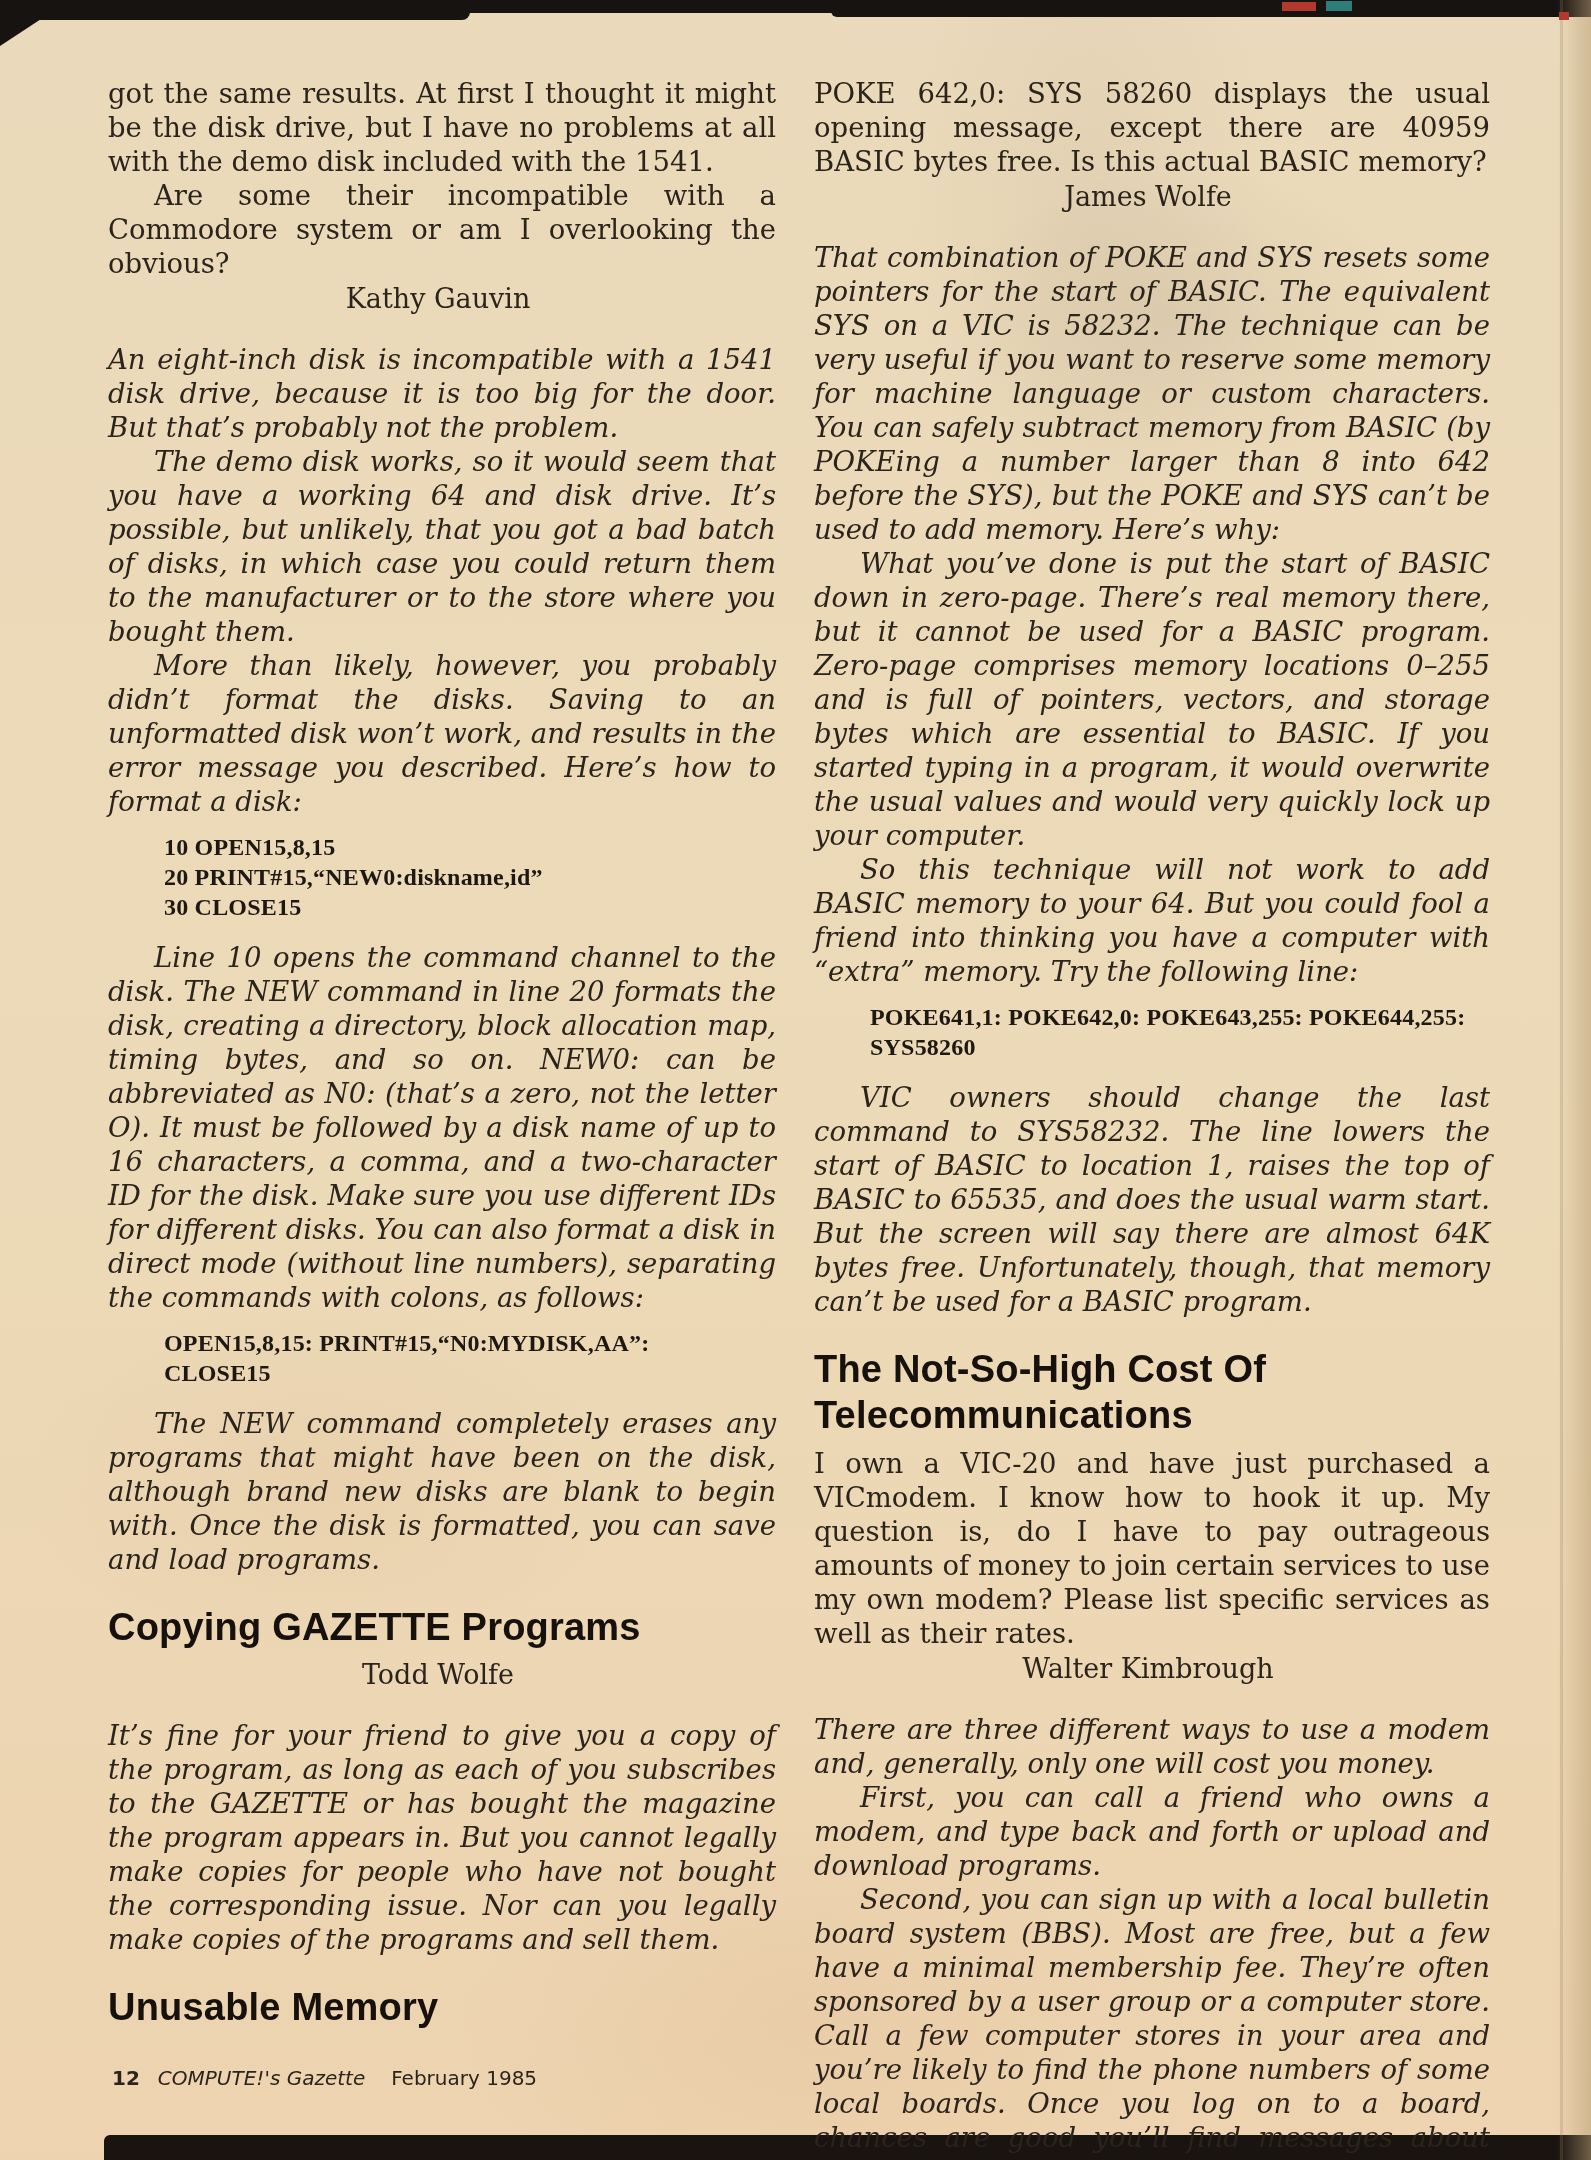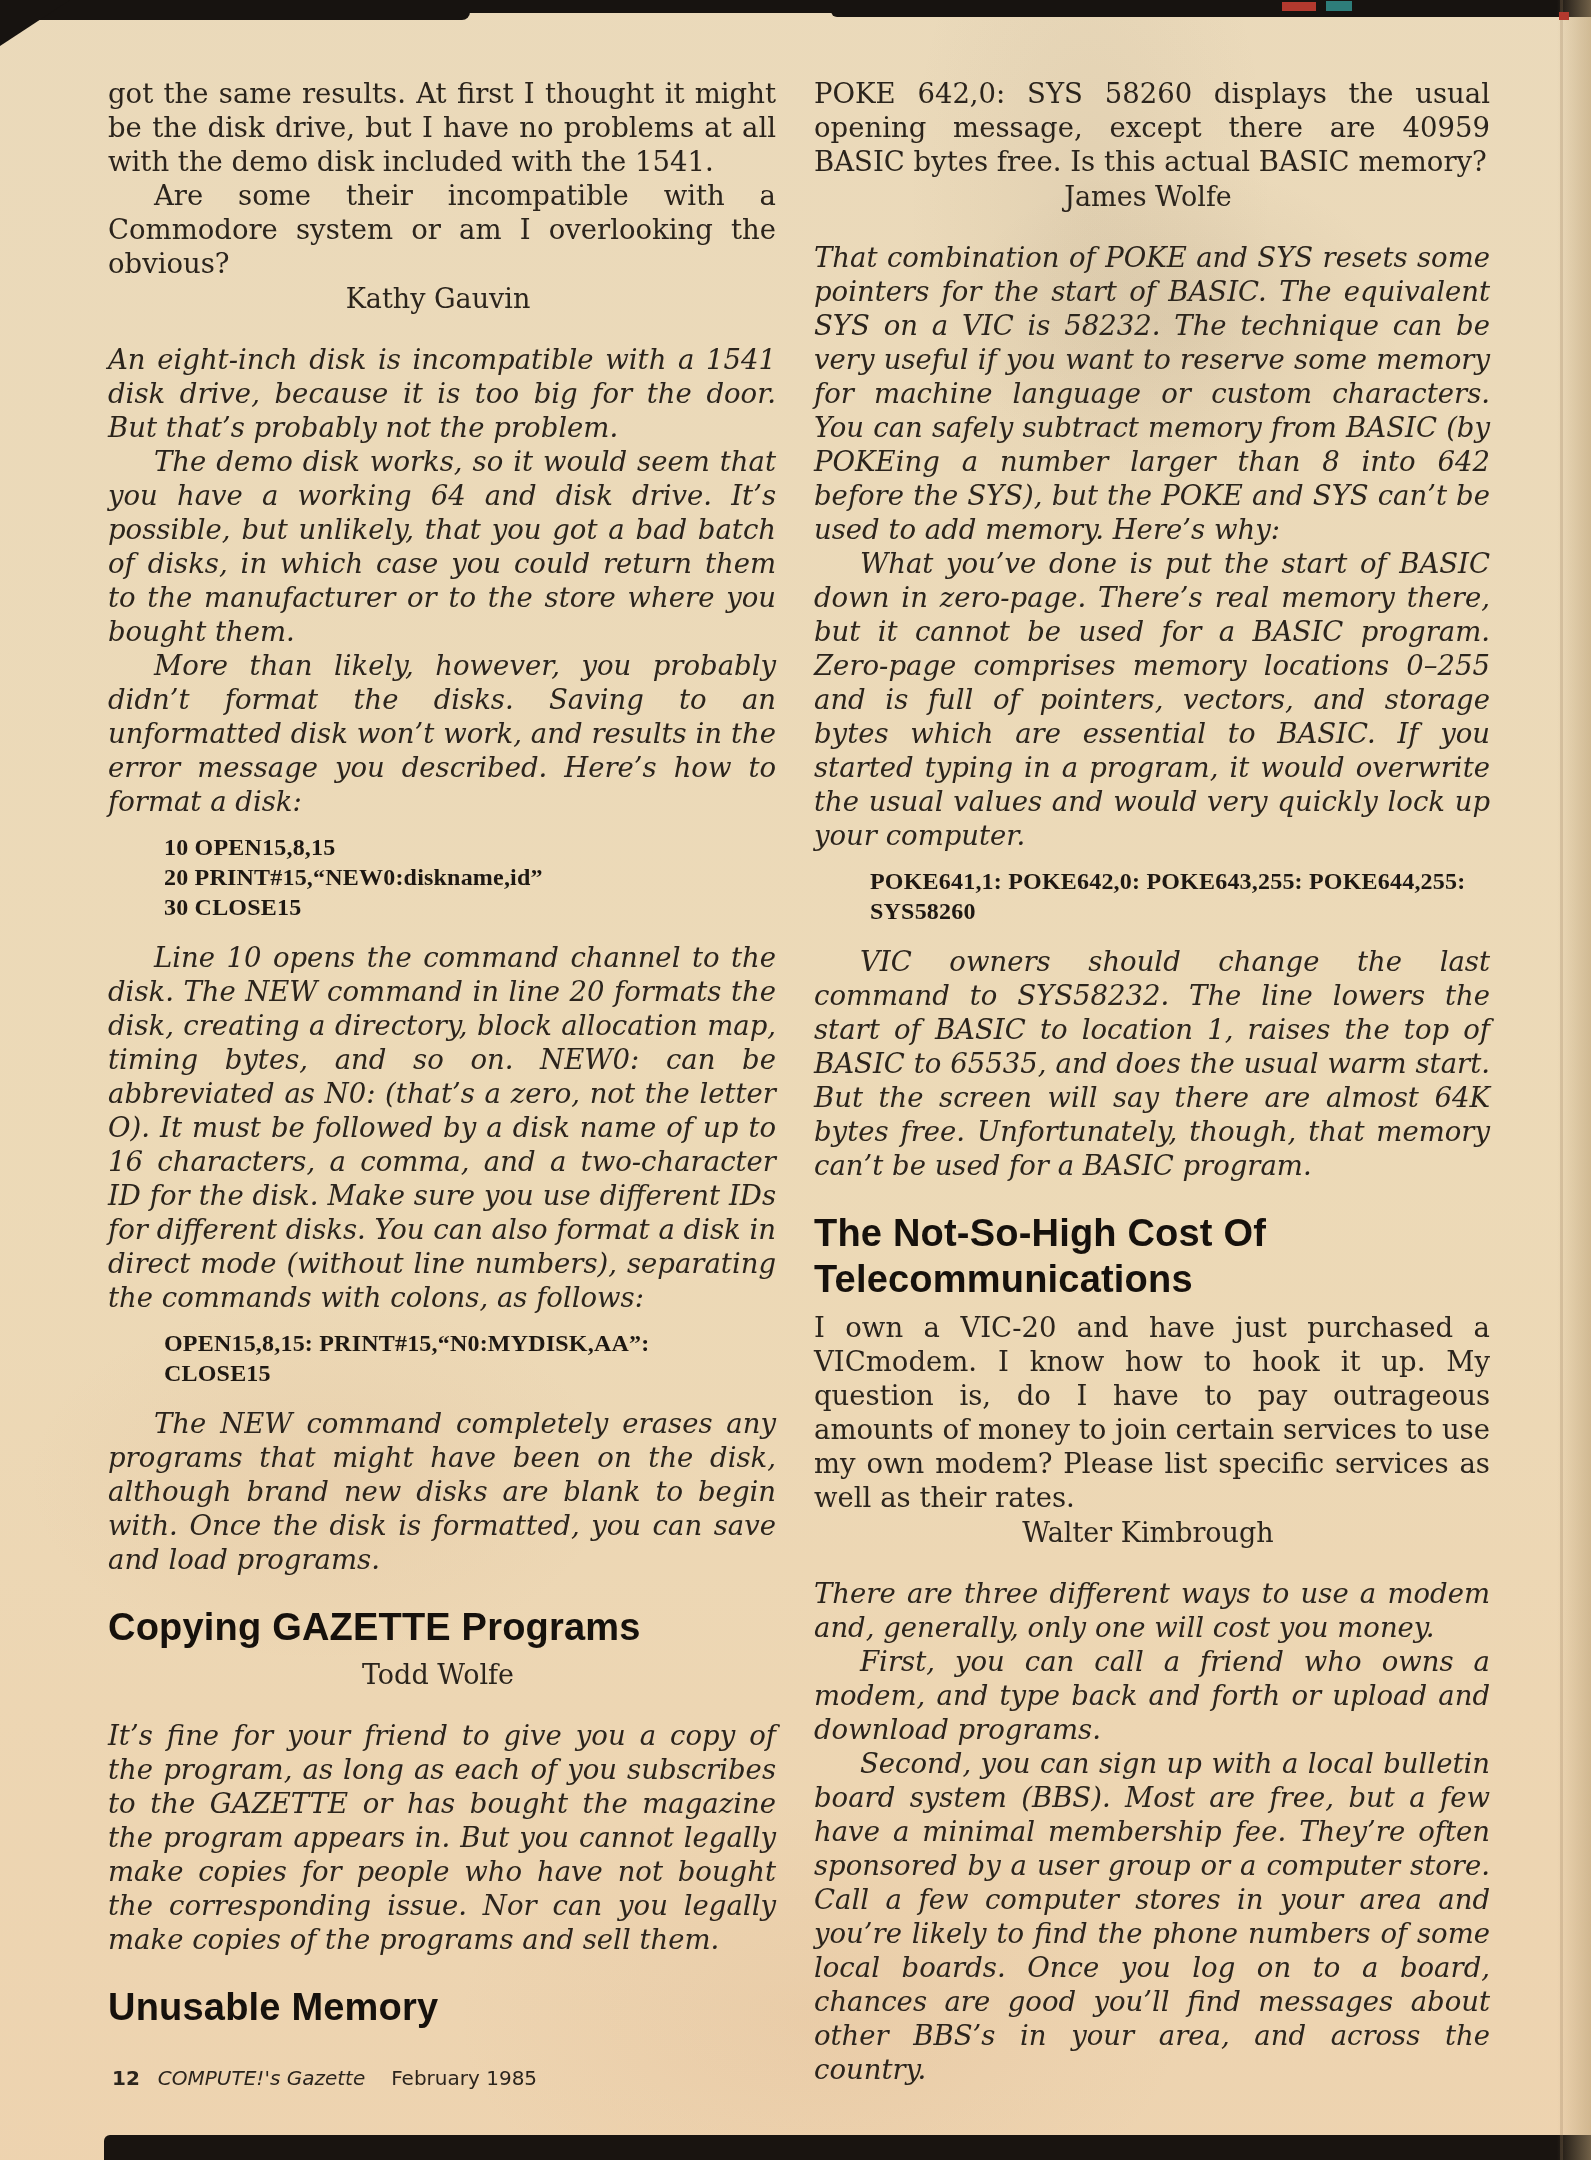--- a/index.html
+++ b/index.html
@@ -86,20 +86,21 @@
   <p class="a">It’s fine for your friend to give you a copy of the program, as long as each of you subscribes to the GAZETTE or has bought the magazine the program appears in. But you cannot legally make copies for people who have not bought the corresponding issue. Nor can you legally make copies of the programs and sell them.</p>
   <h2 class="h">Unusable Memory</h2>
 
 </div>
 
 <div class="col col-right">
   <p class="q">POKE 642,0: SYS 58260 displays the usual opening message, except there are 40959 BASIC bytes free. Is this actual BASIC memory?</p>
   <p class="attr">James Wolfe</p>
   <p class="a">That combination of POKE and SYS resets some pointers for the start of BASIC. The equivalent SYS on a VIC is 58232. The technique can be very useful if you want to reserve some memory for machine language or custom characters. You can safely subtract memory from BASIC (by POKEing a number larger than 8 into 642 before the SYS), but the POKE and SYS can’t be used to add memory. Here’s why:</p>
   <p class="a ind">What you’ve done is put the start of BASIC down in zero-page. There’s real memory there, but it cannot be used for a BASIC program. Zero-page comprises memory locations 0–255 and is full of pointers, vectors, and storage bytes which are essential to BASIC. If you started typing in a program, it would overwrite the usual values and would very quickly lock up your computer.</p>
+  <p class="a ind">So this technique will not work to add BASIC memory to your 64. But you could fool a friend into thinking you have a computer with “extra” memory. Try the following line:</p>
   <div class="code">
     <div>POKE641,1: POKE642,0: POKE643,255: POKE644,255:</div>
     <div>SYS58260</div>
   </div>
   <p class="a ind">VIC owners should change the last command to SYS58232. The line lowers the start of BASIC to location 1, raises the top of BASIC to 65535, and does the usual warm start. But the screen will say there are almost 64K bytes free. Unfortunately, though, that memory can’t be used for a BASIC program.</p>
   <h2 class="h">The Not-So-High Cost Of Telecommunications</h2>
   <p class="q">I own a VIC-20 and have just purchased a VICmodem. I know how to hook it up. My question is, do I have to pay outrageous amounts of money to join certain services to use my own modem? Please list specific services as well as their rates.</p>
   <p class="attr">Walter Kimbrough</p>
   <p class="a">There are three different ways to use a modem and, generally, only one will cost you money.</p>
   <p class="a ind">First, you can call a friend who owns a modem, and type back and forth or upload and download programs.</p>

